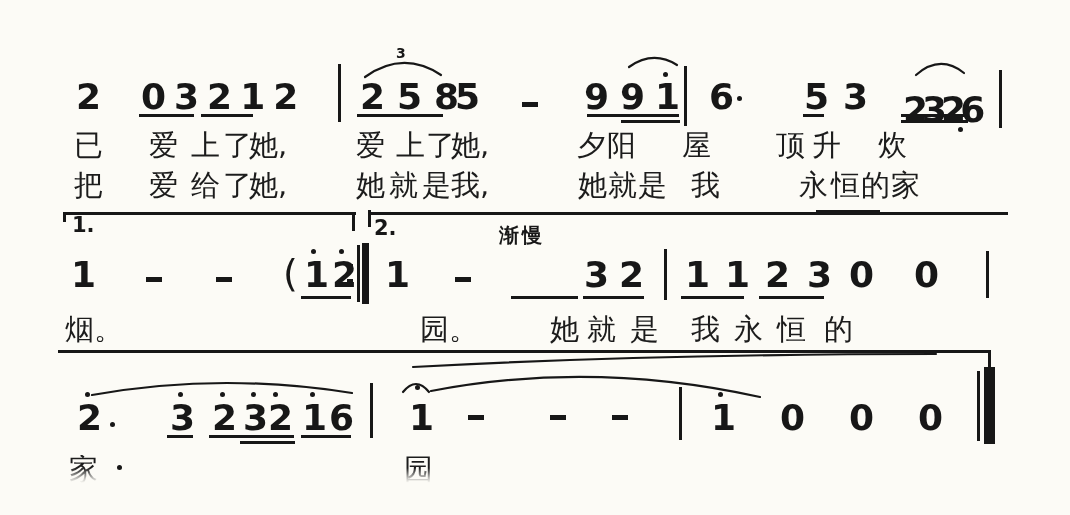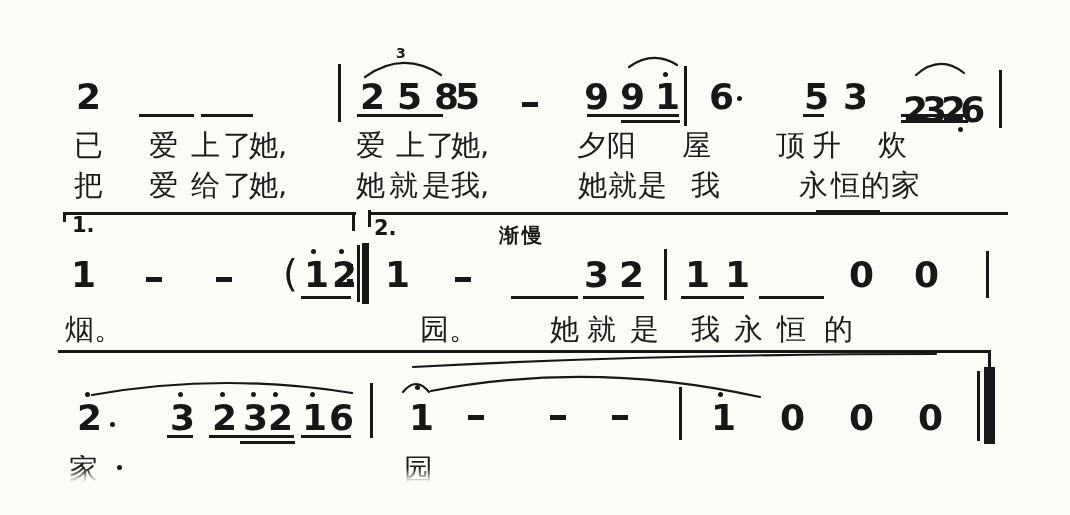--- a/index.html
+++ b/index.html
@@ -33,35 +33,37 @@
       <path d="M92,395 Q220,372 352,393" fill="none" stroke="#171717" stroke-width="2.2" stroke-linecap="round"></path>
       <path d="M431,391 Q592,360 760,397" fill="none" stroke="#171717" stroke-width="2.2" stroke-linecap="round"></path>
       <path d="M403,392 Q416,376 429,392" fill="none" stroke="#171717" stroke-width="2.2" stroke-linecap="round"></path>
       <path d="M413,367 C560,359 730,354 936,354" fill="none" stroke="#171717" stroke-width="2.2" stroke-linecap="round"></path>
     </svg>
   <div class="lb lb-volta" style="left:72px;top:215px;">1.</div>
   <div class="lb lb-volta" style="left:374px;top:218px;">2.</div>
   <div class="lb lb-tempo" style="left:499px;top:227px;">渐慢</div>
   <div class="lb lb-triplet" style="left:396px;top:46px;">3</div>
 <div class="n" style="left: 76px; top: 79px;">2</div>
+    <div class="n" style="left: 141px; top: 79px; letter-spacing: 8px;">03212</div>
     <div class="n" style="left: 360px; top: 79px; letter-spacing: 12px;">258</div>
     <div class="n" style="left: 455px; top: 79px;">5</div>
     <div class="n" style="left: 584px; top: 79px; letter-spacing: 11px;">99</div>
     <div class="n" style="left: 655px; top: 79px;">1</div>
     <div class="n" style="left: 709px; top: 79px;">6</div>
     <div class="n" style="left: 804px; top: 79px;">5</div>
     <div class="n" style="left: 843px; top: 79px;">3</div>
     <div class="n" style="left: 903px; top: 92px; letter-spacing: -6px;">2326</div>
     <div class="n" style="left: 71px; top: 257px;">1</div>
     <div class="n paren" style="left: 283px; top: 254px;">(</div>
     <div class="n" style="left: 304px; top: 257px;">1</div>
     <div class="n" style="left: 332px; top: 257px;">2</div>
     <div class="n" style="left: 385px; top: 257px;">1</div>
     <div class="n" style="left: 584px; top: 257px; letter-spacing: 10px;">32</div>
     <div class="n" style="left: 685px; top: 257px; letter-spacing: 15px;">11</div>
+    <div class="n" style="left: 765px; top: 257px; letter-spacing: 17px;">23</div>
     <div class="n" style="left: 849px; top: 257px;">0</div>
     <div class="n" style="left: 914px; top: 257px;">0</div>
     <div class="n" style="left: 77px; top: 400px;">2</div>
     <div class="n" style="left: 170px; top: 400px;">3</div>
     <div class="n" style="left: 212px; top: 400px;">2</div>
     <div class="n" style="left: 243px; top: 400px;">32</div>
     <div class="n" style="left: 302px; top: 400px;">1</div>
     <div class="n" style="left: 329px; top: 400px;">6</div>
     <div class="n" style="left: 409px; top: 400px;">1</div>
     <div class="n" style="left: 711px; top: 400px;">1</div>

